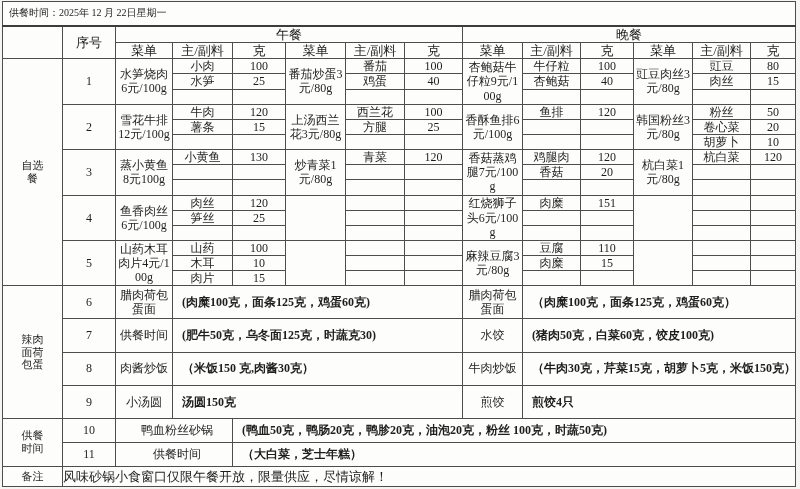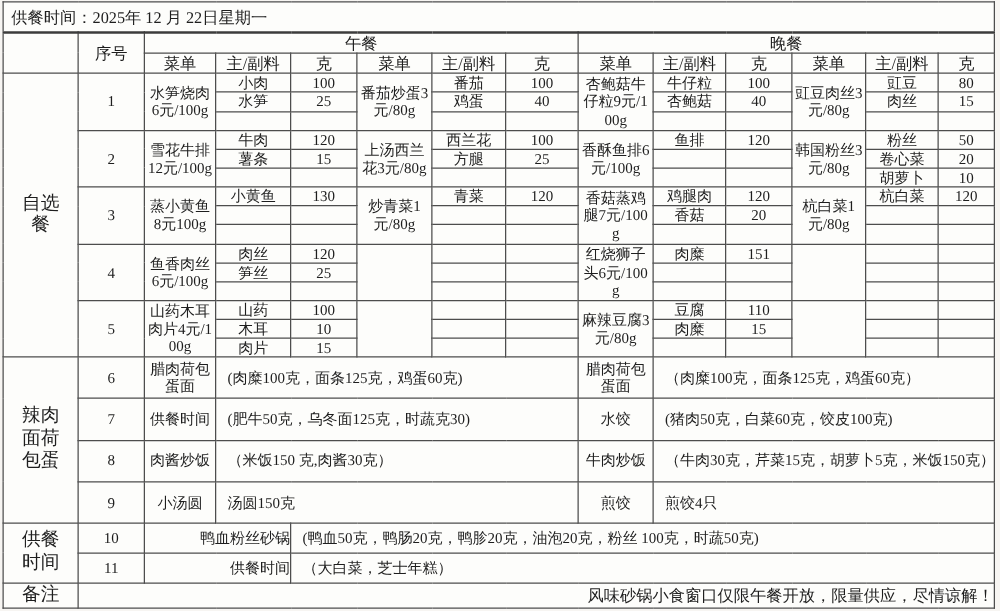--- a/index.html
+++ b/index.html
@@ -14,29 +14,29 @@
     border-collapse:collapse;table-layout:fixed;
     background:#fdfdfb;color:#1e1e1e;
   }
   td{
     border:1px solid #4d4d4d;
     text-align:center;vertical-align:middle;
     font-size:12px;line-height:1.18;
     padding:0;overflow:hidden;
   }
   tr.title-row td{
-    text-align:left;font-size:13px;padding:2px 6px;
+    text-align:left;font-size:10px;padding:2px 6px;
     border-bottom:2px solid #3c3c3c;
   }
   tr.hdr td{font-size:13px;}
-  td.cat{padding:0 14px;font-size:15px;}
+  td.cat{padding:0 14px;font-size:11px;}
   td.dish{word-break:break-all;padding:0 2px;}
-  td.desc{text-align:left;padding:0 0 0 9px;white-space:nowrap;}
-  td.dishL{text-align:right;padding:0 0 0 6px;}
-  td.note-cell{text-align:right;font-size:13px;padding-left:12px;}
+  td.desc{text-align:left;padding:0 0 0 9px;white-space:nowrap;font-weight:bold;}
+  td.dishL{text-align:center;padding:0 0 0 6px;}
+  td.note-cell{text-align:left;font-size:13px;}
   tr.sub{height:15px;}
   tr.noodle{height:33px;}
   tr.pot{height:24px;}
 </style>
 </head>
 <body>
 
 <table>
   <colgroup>
     <col style="width:60px">

